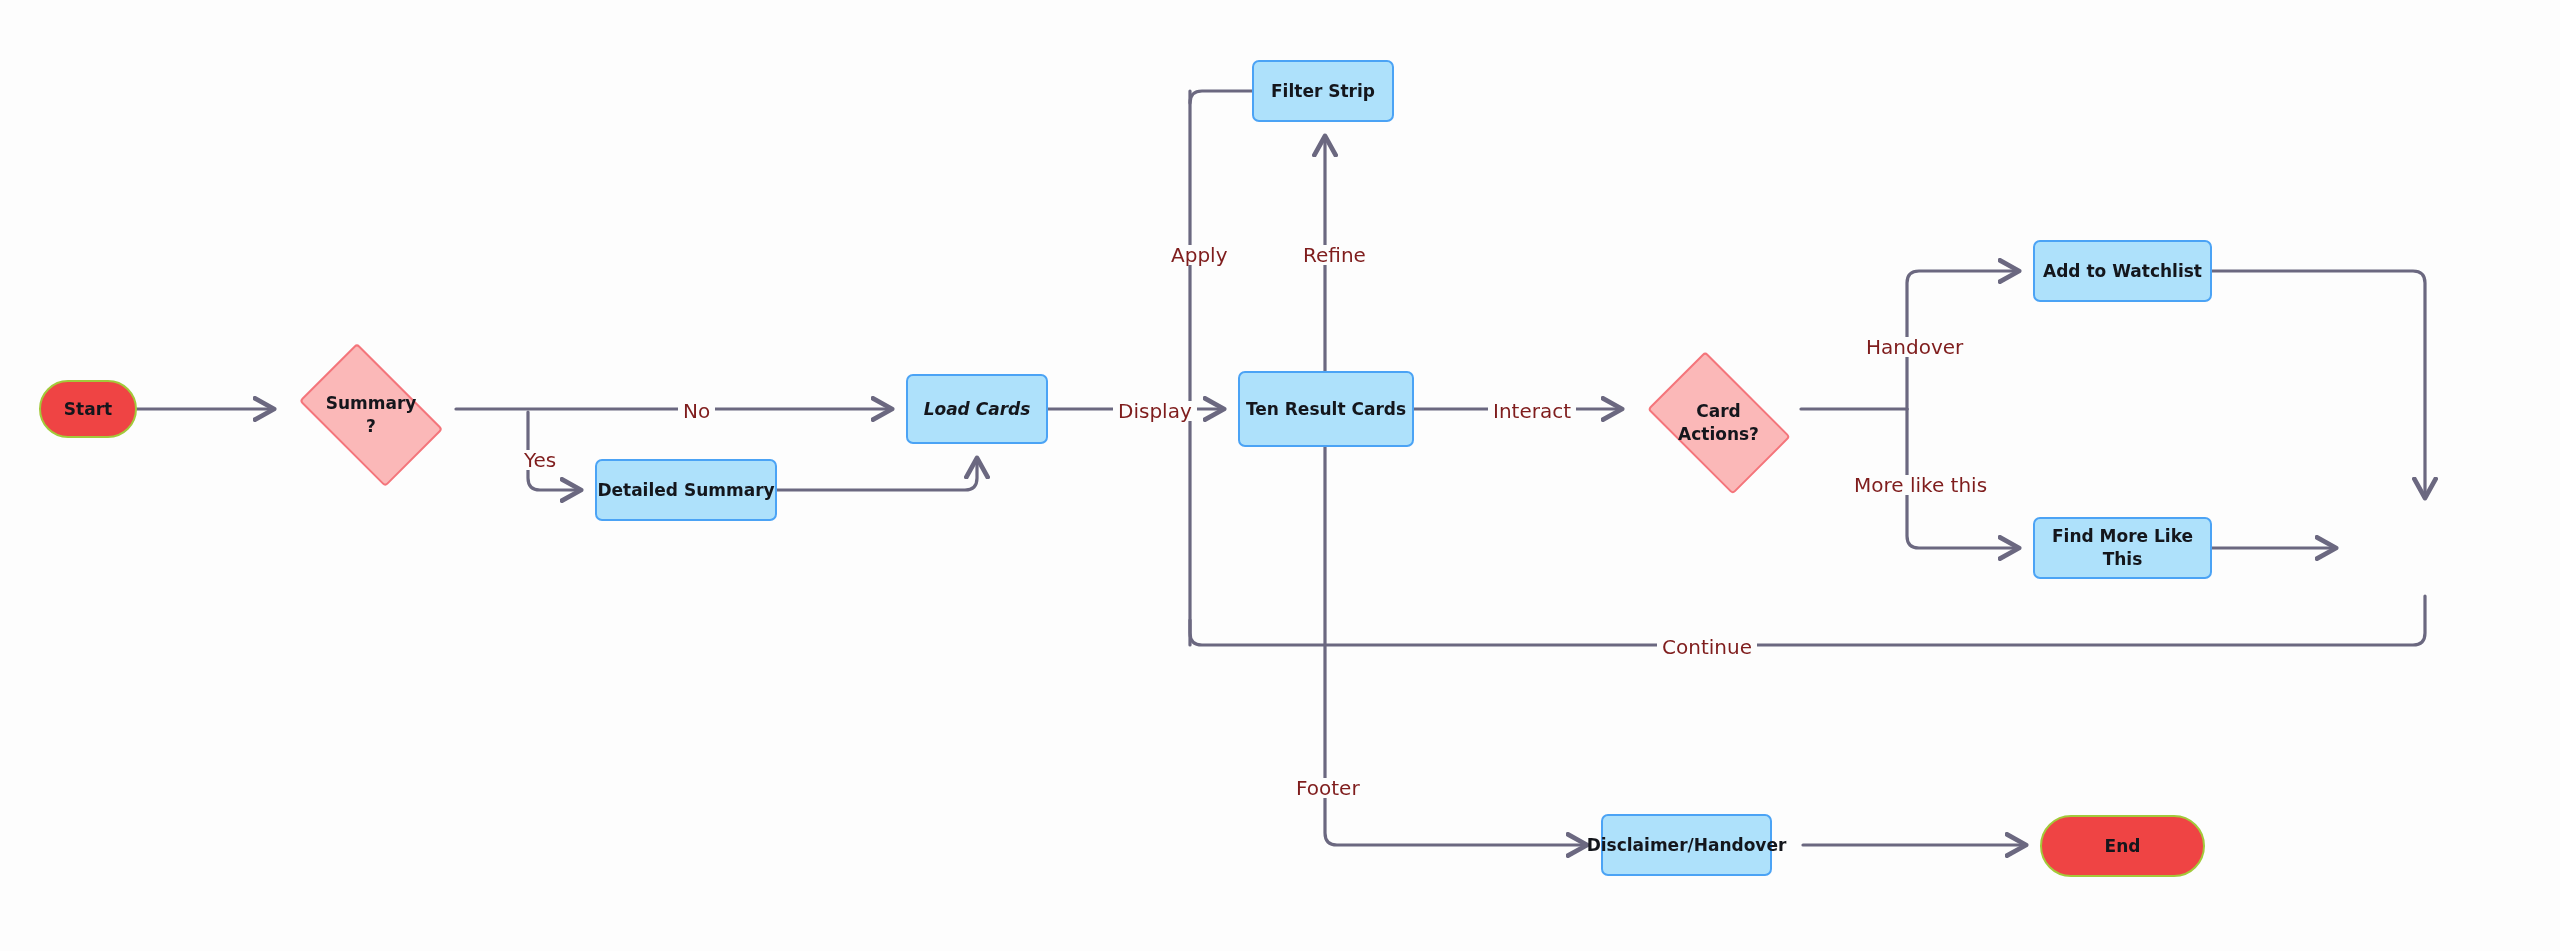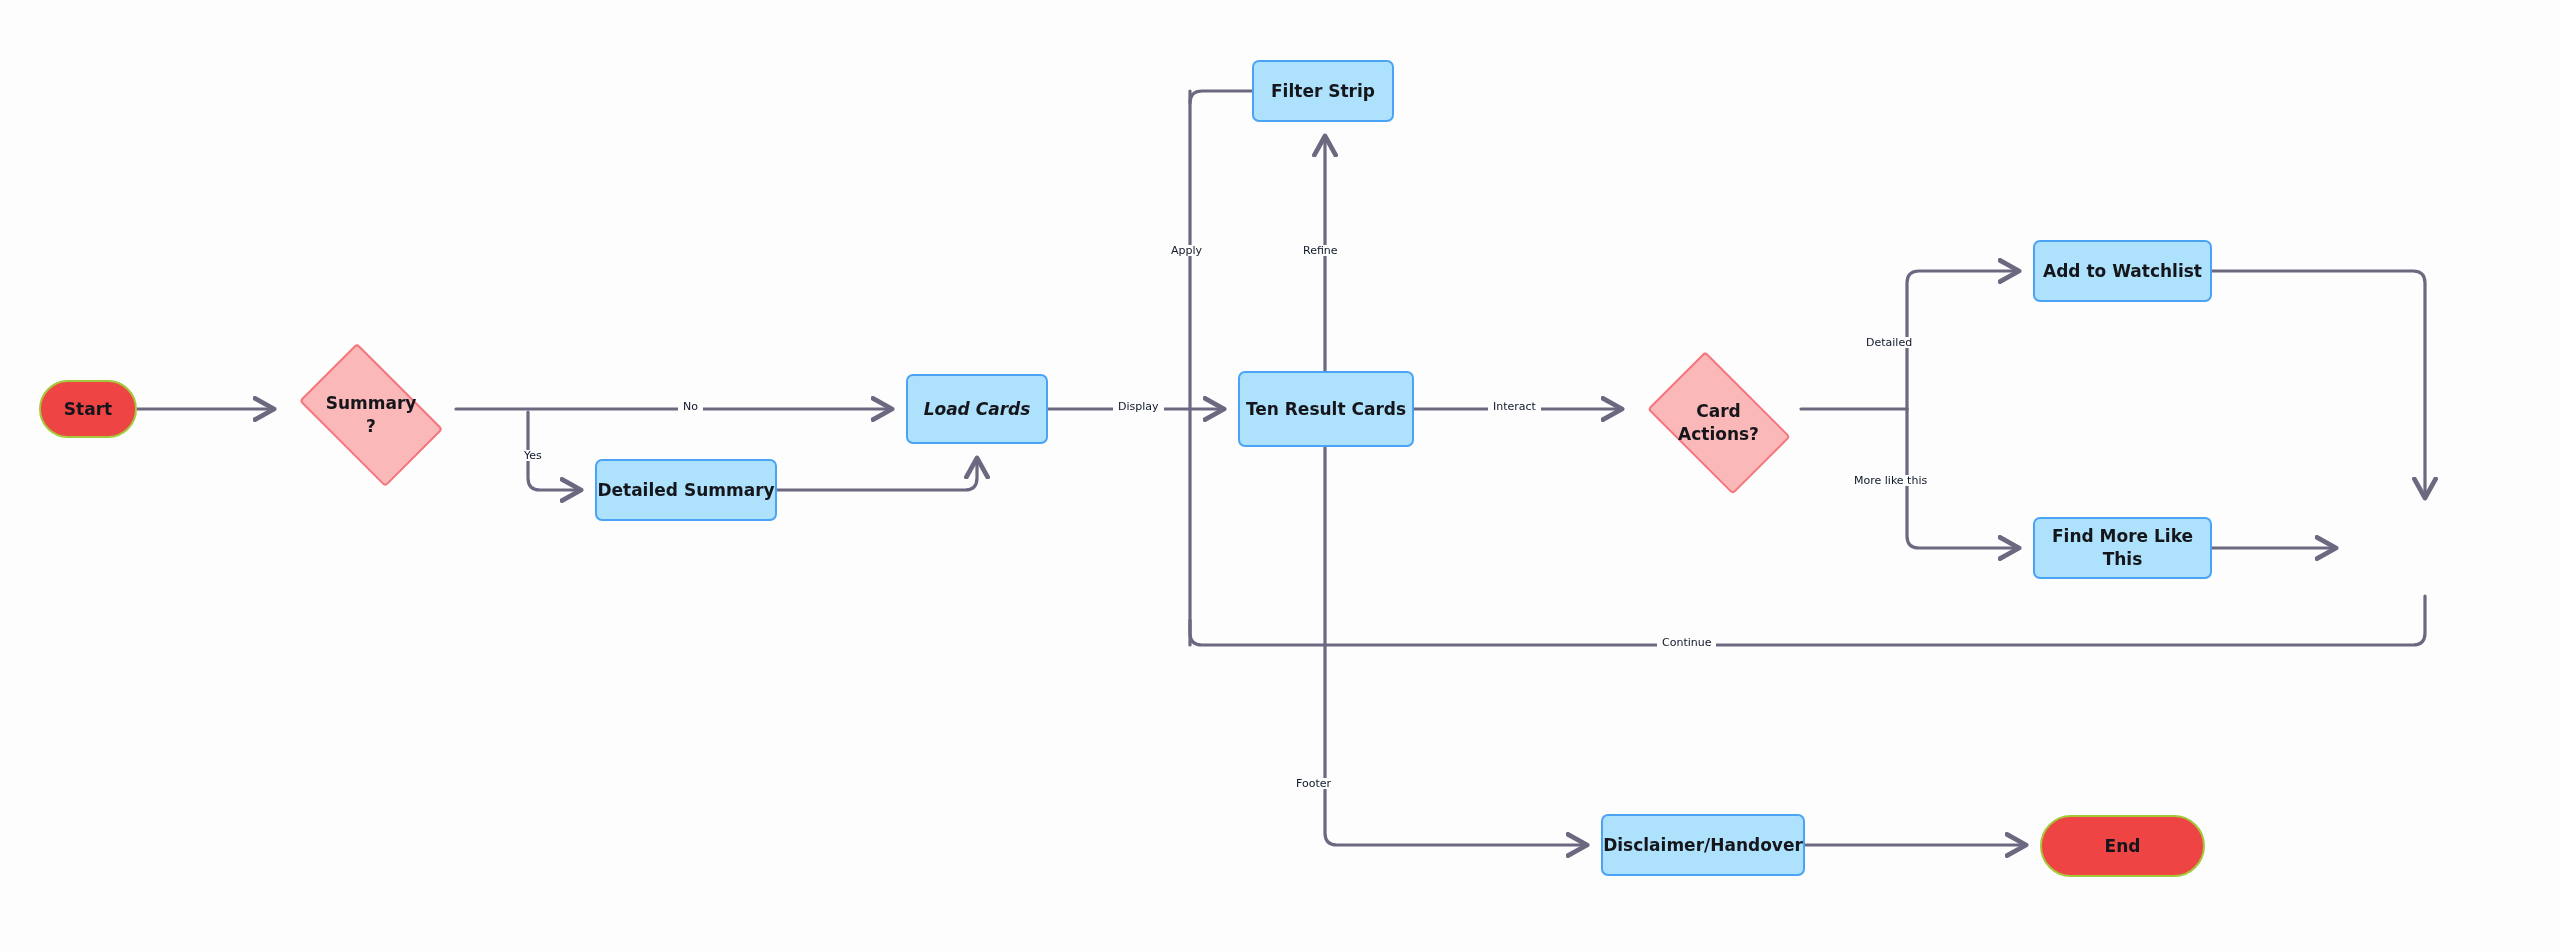--- a/index.html
+++ b/index.html
@@ -59,23 +59,23 @@
     border: 2px solid #f4757b;
     border-radius: 4px;
     z-index: -1;
   }
   .diamond-label {
     position: relative;
     z-index: 2;
   }
   .edge-label {
     position: absolute;
-    font-size: 11px;
+    font-size: 20px;
     font-weight: 400;
-    color: #0f172a;
+    color: #7f1d1d;
     background: #fdfdfd;
     padding: 0 5px;
     white-space: nowrap;
     z-index: 4;
     line-height: 1;
   }
 </style>
 </head>
 <body>
 
@@ -158,32 +158,32 @@
 
   <div class="node node-rect" style="left:2033px; top:240px; width:179px; height:62px;">
     <span>Add to Watchlist</span>
   </div>
 
   <div class="node node-rect" style="left:2033px; top:517px; width:179px; height:62px;">
     <span>Find More Like This</span>
   </div>
 
 
-  <div class="node node-rect" style="left:1601px; top:814px; width:204px; height:62px;">
+  <div class="node node-rect" style="left:1601px; top:814px; width:171px; height:62px;">
     <span>Disclaimer/Handover</span>
   </div>
 
   <div class="node node-term" style="left:2040px; top:815px; width:165px; height:62px;">
     <span>End</span>
   </div>
 
   <span class="edge-label" style="left:519px; top:450px;">Yes</span>
   <span class="edge-label" style="left:678px; top:401px;">No</span>
   <span class="edge-label" style="left:1113px; top:401px;">Display</span>
   <span class="edge-label" style="left:1166px; top:245px;">Apply</span>
   <span class="edge-label" style="left:1298px; top:245px;">Refine</span>
   <span class="edge-label" style="left:1488px; top:401px;">Interact</span>
-  <span class="edge-label" style="left:1861px; top:337px;">Detailed</span>
+  <span class="edge-label" style="left:1861px; top:337px;">Handover</span>
   <span class="edge-label" style="left:1849px; top:475px;">More like this</span>
   <span class="edge-label" style="left:1657px; top:637px;">Continue</span>
   <span class="edge-label" style="left:1291px; top:778px;">Footer</span>
 
 </div>
 
 </body></html>

